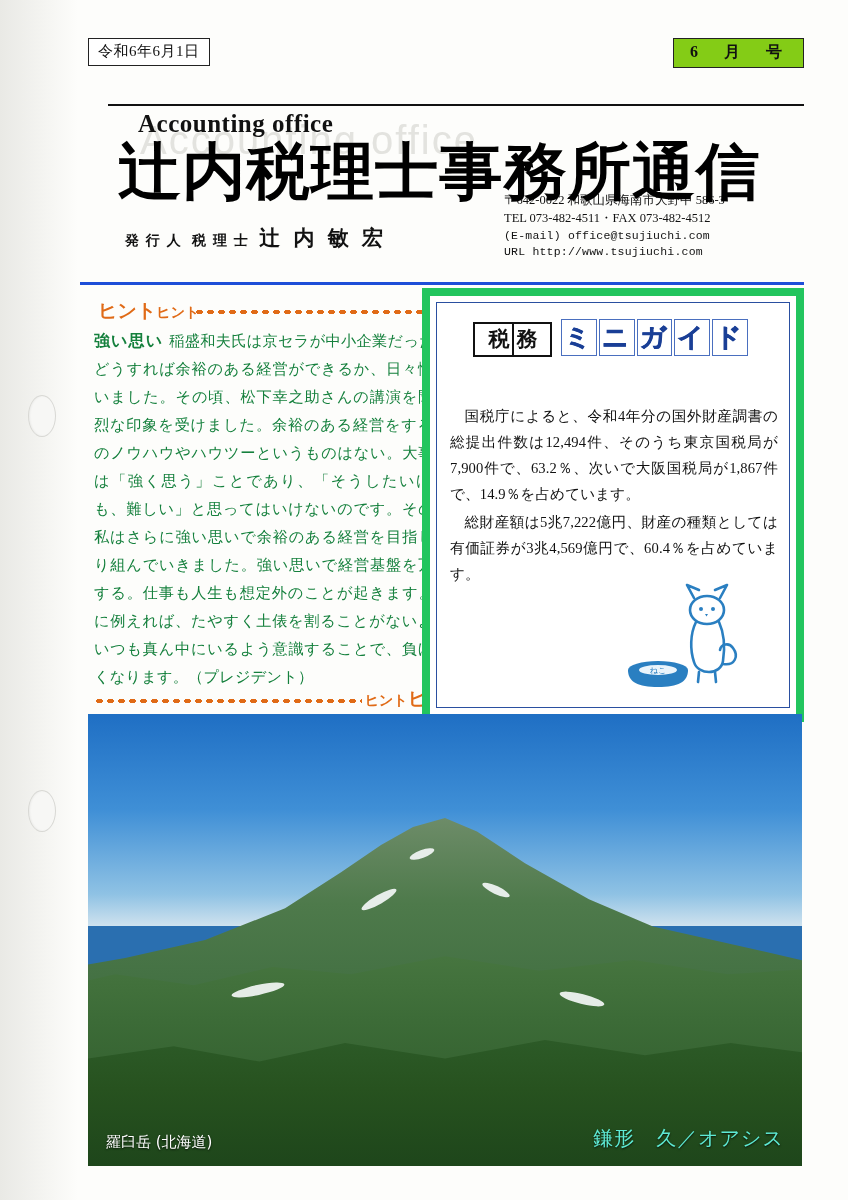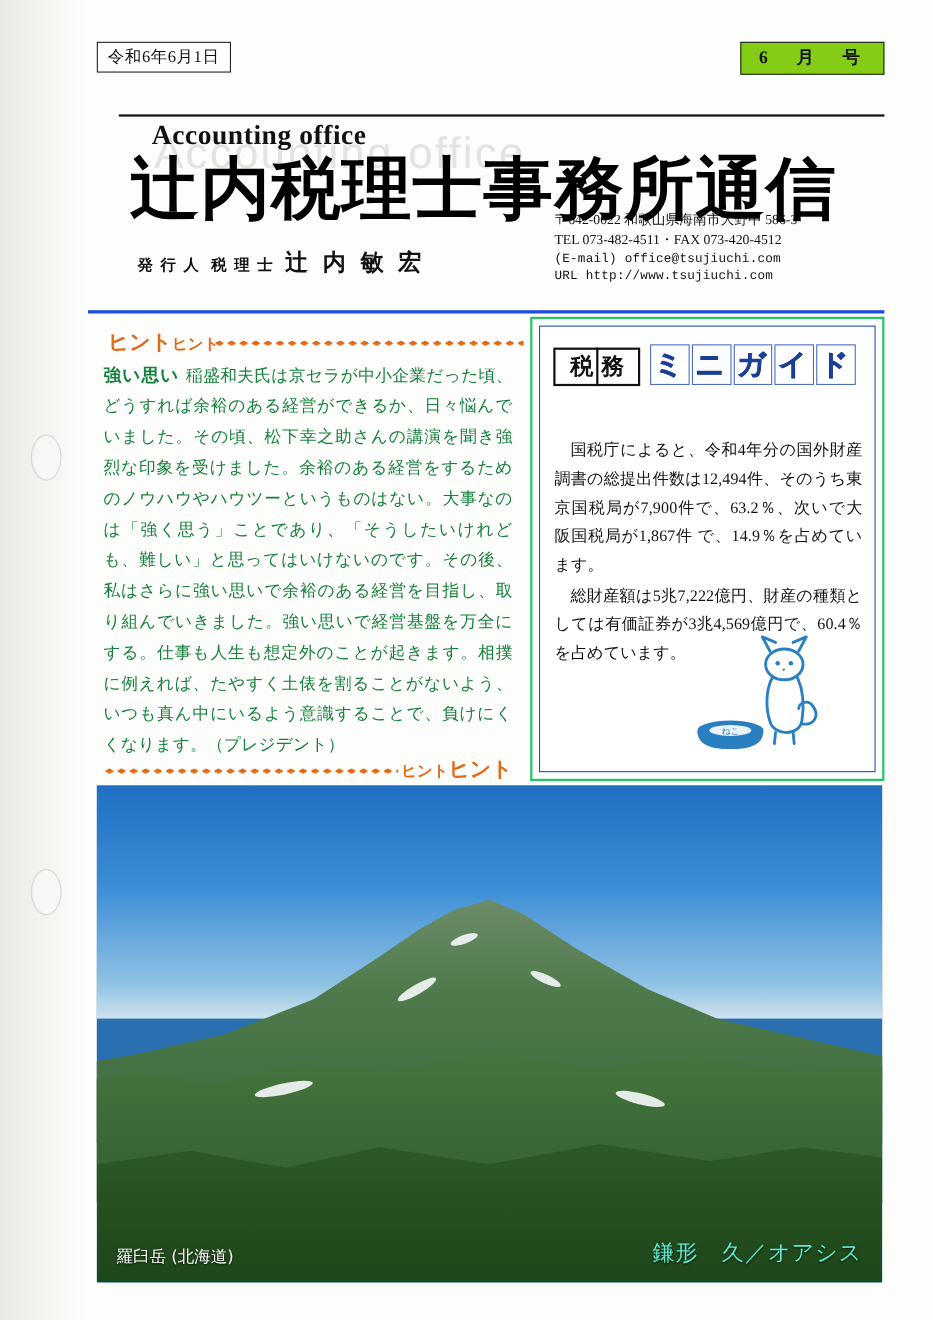--- a/index.html
+++ b/index.html
@@ -223,23 +223,24 @@
   }
   .hint-bottom .word .sm { font-size: 14px; }
   .hint-bottom .word .big { font-size: 19px; }
 
   
   .guide {
     position: absolute;
     right: 0px; top: 262px;
     width: 318px;
     height: 418px;
-    border: 2px solid #22c55e;
+    border: 8px solid #22c55e;
     background: #fff;
     box-shadow: 0 0 0 1px #fff inset;
+    padding-left: 48px;
   }
   .guide-inner {
     position: absolute;
     left: 6px; top: 6px; right: 6px; bottom: 6px;
     border: 1px solid #2a4fa0;
   }
   .guide-title {
     position: absolute;
     left: 0; right: 0; top: 18px;
     text-align: center;
@@ -381,21 +382,21 @@
       <div class="ghost">Accounting office</div>
       <div class="acct-en">Accounting office</div>
       <div class="mast-title">辻内税理士事務所通信</div>
       <div class="publisher">
         <span class="small">発 行 人</span>
         <span class="small">税 理 士</span>
         <span>辻 内 敏 宏</span>
       </div>
       <div class="contact">
         <div>〒642-0022 和歌山県海南市大野中 586-3</div>
-        <div>TEL 073-482-4511・FAX 073-420-4512</div>
+        <div>TEL 073-482-4511・FAX 073-482-4512</div>
         <div class="mono">(E-mail) office@tsujiuchi.com</div>
         <div class="mono">URL http://www.tsujiuchi.com</div>
       </div>
     </div>
 
     <div class="hint-head">
       <div class="hint-word">
         <span class="big">ヒント</span><span class="sm">ヒント</span>
       </div>
       <div class="hint-dots"></div>

